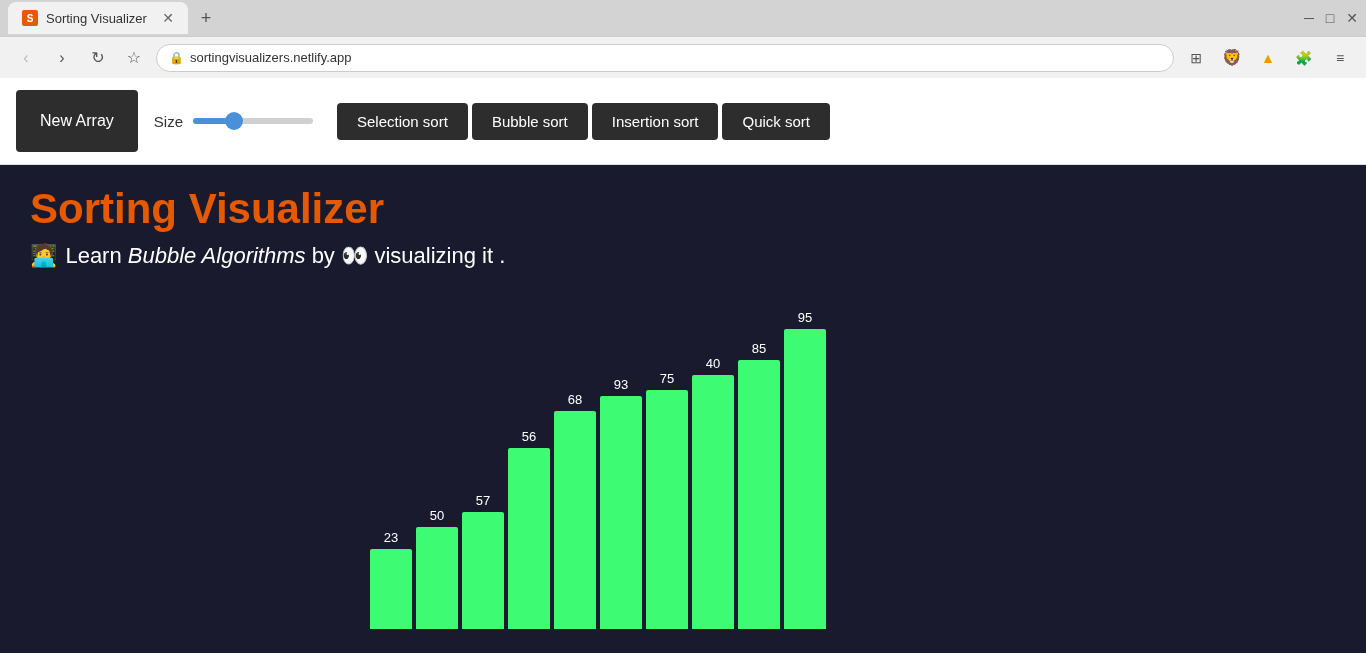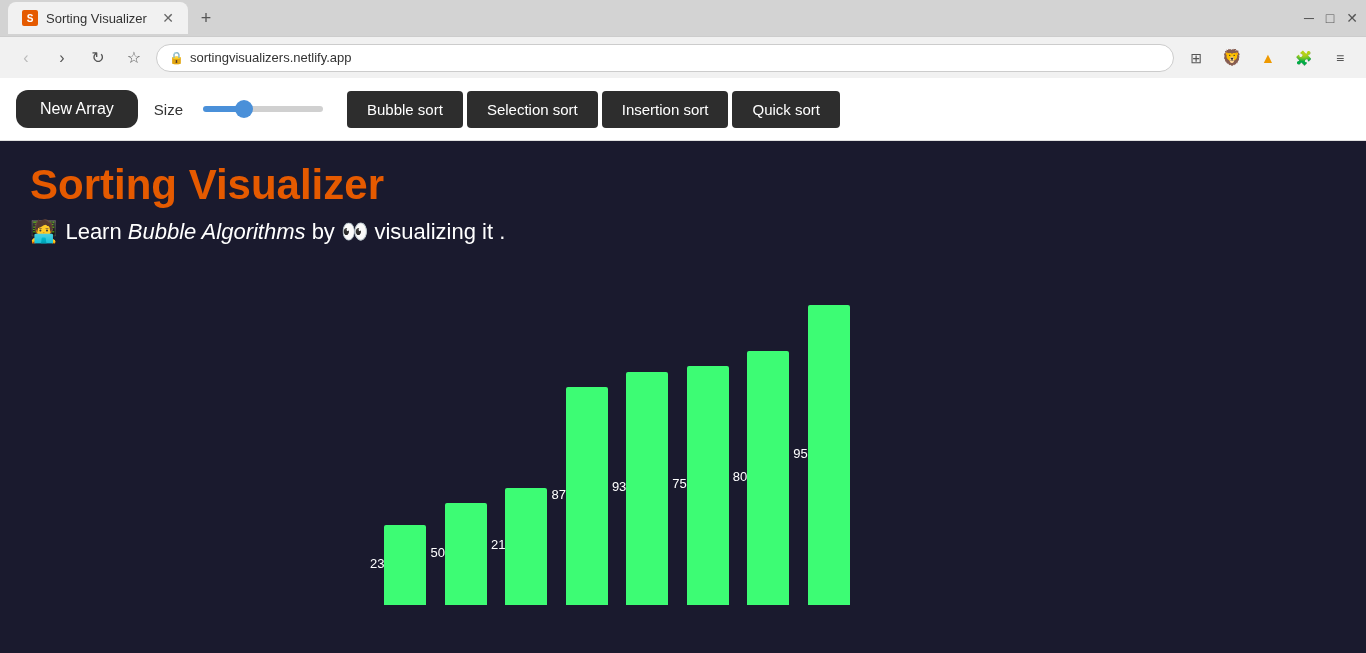--- a/index.html
+++ b/index.html
@@ -117,30 +117,30 @@
       display: flex;
       align-items: center;
       padding: 12px 16px;
       gap: 16px;
       border-bottom: 1px solid #e0e0e0;
     }
     .btn-new-array {
       background: #2d2d2d;
       color: white;
       border: none;
-      border-radius: 12px;
-      padding: 10px 24px;
+      border-radius: 4px;
+      padding: 22px 24px;
       font-size: 16px;
       cursor: pointer;
       font-weight: 500;
     }
     .size-control {
       display: flex;
       align-items: center;
-      gap: 20px;
+      gap: 10px;
       font-size: 15px;
       color: #333;
     }
     .size-slider {
       -webkit-appearance: none;
       width: 120px;
       height: 6px;
       border-radius: 3px;
       background: linear-gradient(to right, #4a90d9 0%, #4a90d9 35%, #d0d0d0 35%, #d0d0d0 100%);
       outline: none;
@@ -196,20 +196,21 @@
     .bar-chart {
       display: flex;
       align-items: flex-end;
       gap: 4px;
       height: 320px;
       padding-left: 340px;
       margin-top: 10px;
     }
     .bar-container {
       display: flex;
+      flex-direction: column;
       align-items: center;
       justify-content: flex-end;
     }
     .bar-label {
       color: white;
       font-size: 13px;
       margin-bottom: 4px;
     }
     .bar {
       background: #3dfc74;
@@ -258,22 +259,22 @@
   </div>
 </div>
 
 <div class="app-toolbar">
   <button class="btn-new-array">New Array</button>
   <div class="size-control">
     <span>Size</span>
     <input type="range" class="size-slider" min="5" max="100" value="35" style="">
   </div>
   <div class="sort-btns">
+    <button class="btn-sort">Selection sort</button>
     <button class="btn-sort">Bubble sort</button>
-    <button class="btn-sort">Selection sort</button>
     <button class="btn-sort">Insertion sort</button>
     <button class="btn-sort">Quick sort</button>
   </div>
 </div>
 
 <div class="app-content">
   <h1 class="app-title">Sorting Visualizer</h1>
   <div class="app-subtitle">
     <span>🧑‍💻</span>
     <span>Learn <em>Bubble Algorithms</em> by 👀 visualizing it .</span>
@@ -282,37 +283,45 @@
   <div class="bar-chart" id="bar-chart">
   <div class="bar-container">
         <div class="bar-label">23</div>
         <div class="bar" style="height: 80px; background: rgb(61, 252, 116);"></div>
       </div>
       <div class="bar-container">
         <div class="bar-label">50</div>
         <div class="bar" style="height: 102px; background: rgb(61, 252, 116);"></div>
       </div>
       <div class="bar-container">
-        <div class="bar-label">21</div>
+        <div class="bar-label">57</div>
         <div class="bar" style="height: 117px; background: rgb(61, 252, 116);"></div>
       </div>
       <div class="bar-container">
-        <div class="bar-label">87</div>
+        <div class="bar-label">56</div>
+        <div class="bar" style="height: 181px; background: rgb(61, 252, 116);"></div>
+      </div>
+      <div class="bar-container">
+        <div class="bar-label">68</div>
         <div class="bar" style="height: 218px; background: rgb(61, 252, 116);"></div>
       </div>
       <div class="bar-container">
         <div class="bar-label">93</div>
         <div class="bar" style="height: 233px; background: rgb(61, 252, 116);"></div>
       </div>
       <div class="bar-container">
         <div class="bar-label">75</div>
         <div class="bar" style="height: 239px; background: rgb(61, 252, 116);"></div>
       </div>
       <div class="bar-container">
-        <div class="bar-label">80</div>
+        <div class="bar-label">40</div>
         <div class="bar" style="height: 254px; background: rgb(61, 252, 116);"></div>
+      </div>
+      <div class="bar-container">
+        <div class="bar-label">85</div>
+        <div class="bar" style="height: 269px; background: rgb(61, 252, 116);"></div>
       </div>
       <div class="bar-container">
         <div class="bar-label">95</div>
         <div class="bar" style="height: 300px; background: rgb(61, 252, 116);"></div>
       </div>
     </div>
 </div>
 
 </body></html>

